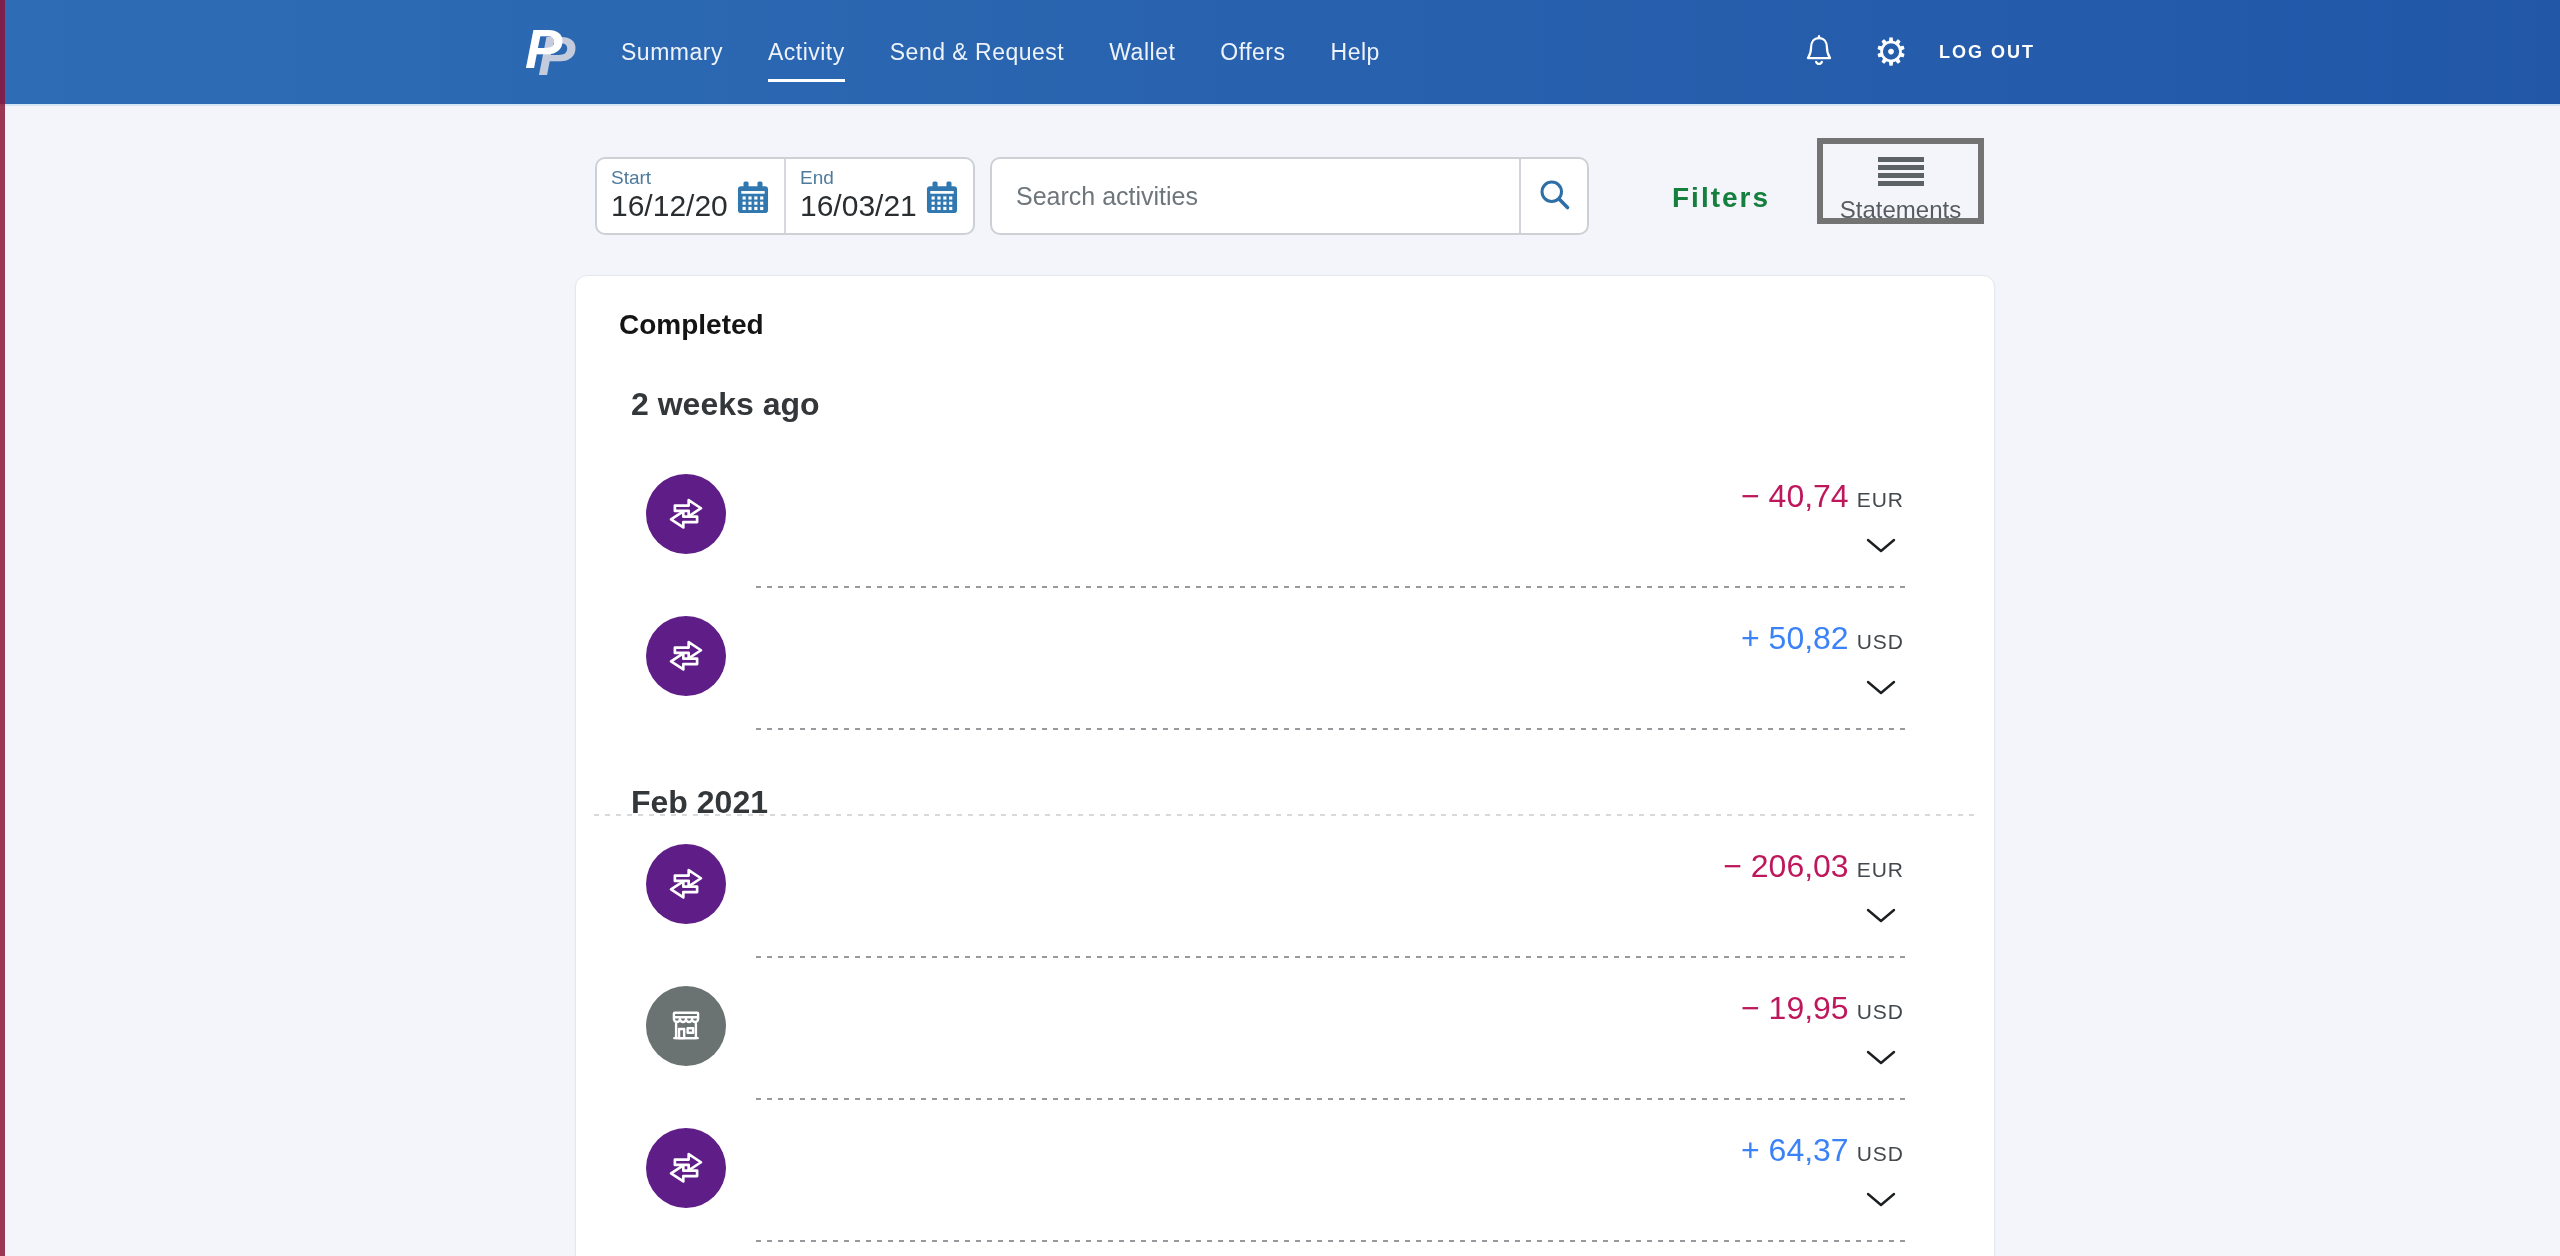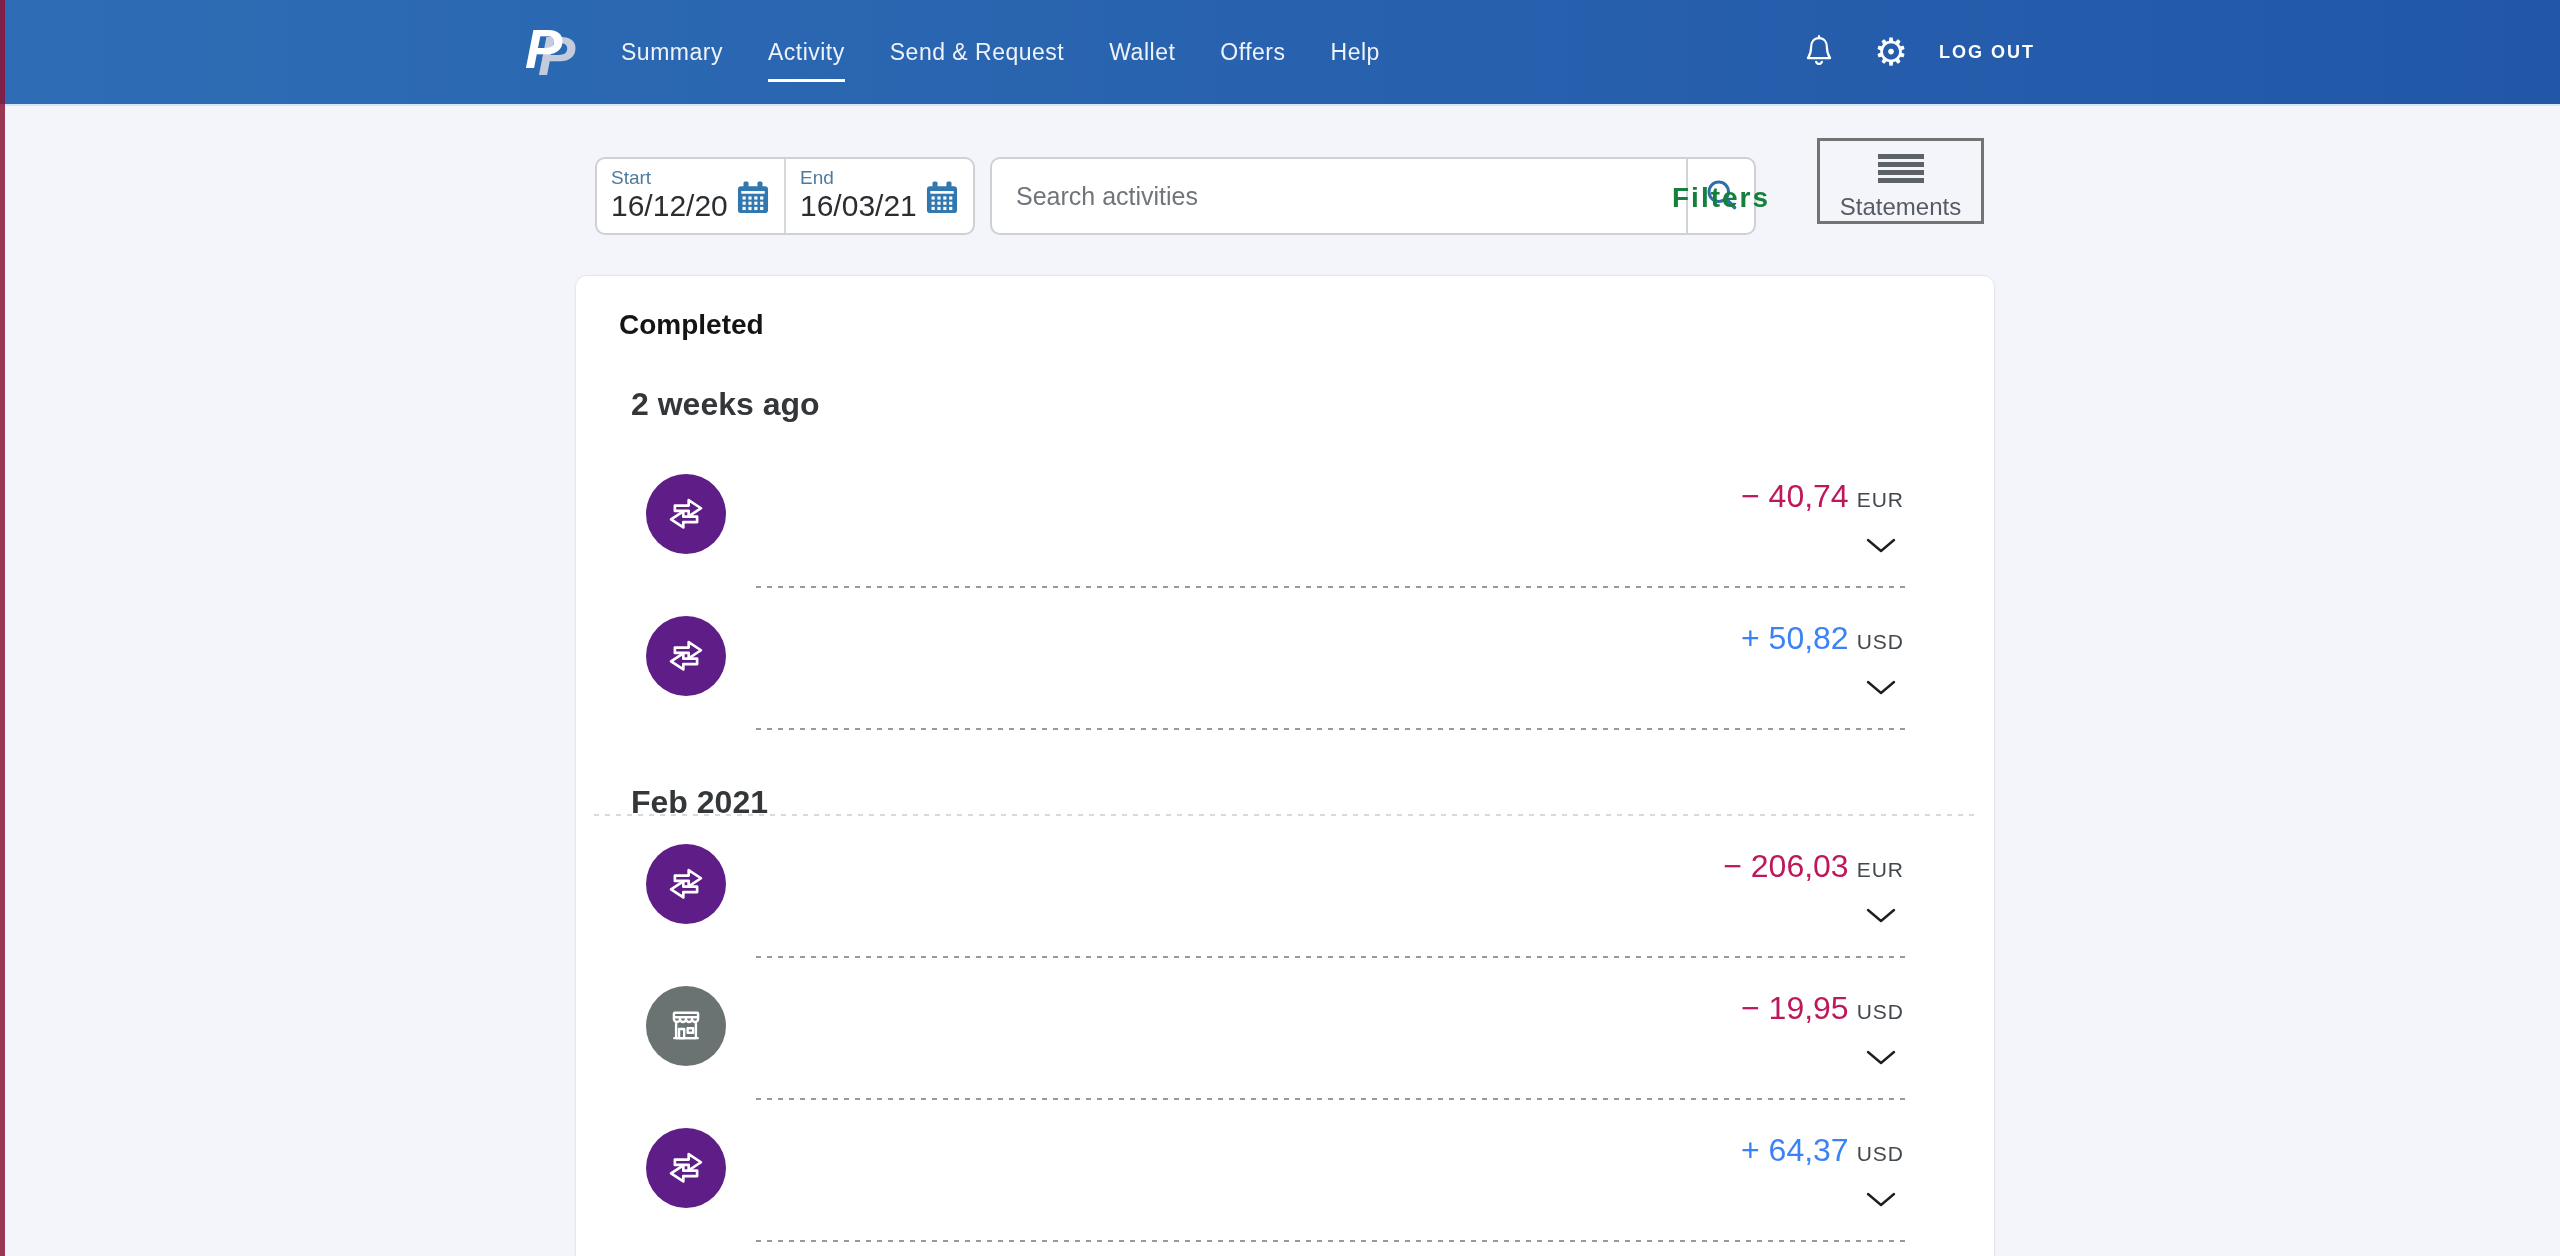--- a/index.html
+++ b/index.html
@@ -35,34 +35,34 @@
   .date-box{position:absolute;left:575px;top:157px;width:380px;height:78px;
             background:#fff;border:2px solid #cdd1d6;border-radius:10px;box-sizing:border-box;margin-left:20px;}
   .date-divider{position:absolute;left:187px;top:0;bottom:0;width:2px;background:#d5d8dc;}
   .date-half{position:absolute;top:0;bottom:0;cursor:pointer;}
   .date-half.start{left:0;width:187px;}
   .date-half.end{left:189px;width:187px;}
   .date-label{position:absolute;left:14px;top:8px;font-size:19px;color:#4e7a9c;}
   .date-value{position:absolute;left:14px;top:30px;font-size:30px;color:#2b2e31;}
   .cal-icon{position:absolute;right:12px;top:20px;width:38px;height:38px;}
 
-  .search-box{position:absolute;left:990px;top:157px;width:766px;height:78px;
+  .search-box{position:absolute;left:990px;top:157px;width:599px;height:78px;
               background:#fff;border:2px solid #cdd1d6;border-radius:10px;box-sizing:border-box;}
   .search-input{position:absolute;left:0;top:0;width:565px;height:74px;border:none;outline:none;
                 background:transparent;padding:0 0 0 24px;font-size:25px;color:#33373a;
                 font-family:"Liberation Sans",sans-serif;}
   .search-input::placeholder{color:#6e757b;opacity:1;}
   .search-seg{position:absolute;right:0;top:0;bottom:0;width:66px;border-left:2px solid #d0d4d8;
               display:flex;align-items:center;justify-content:center;cursor:pointer;}
 
   .filters-link{position:absolute;left:1672px;top:182px;font-size:28px;font-weight:700;
                 color:#15803d;letter-spacing:2px;cursor:pointer;}
 
   .statements-btn{position:absolute;left:1817px;top:138px;width:167px;height:86px;
-                  border:3px solid #737373;box-sizing:border-box;display:flex;flex-direction:column;
+                  border:6px solid #737373;box-sizing:border-box;display:flex;flex-direction:column;
                   align-items:center;cursor:pointer;}
   .bars-icon{margin-top:13px;}
   .bars-icon div{width:46px;height:5px;background:#5d6266;margin-bottom:3px;}
   .statements-label{margin-top:7px;font-size:24px;color:#555b61;}
 
   
   .card{position:absolute;left:575px;top:275px;width:1420px;height:995px;background:#ffffff;
         border:1px solid #e4e7ec;border-radius:12px;box-sizing:border-box;
         box-shadow:0 1px 3px rgba(0,0,0,.04);}
   .card-title{position:absolute;left:33px;top:33px;font-size:28px;font-weight:700;color:#141414;margin-left:10px;}

